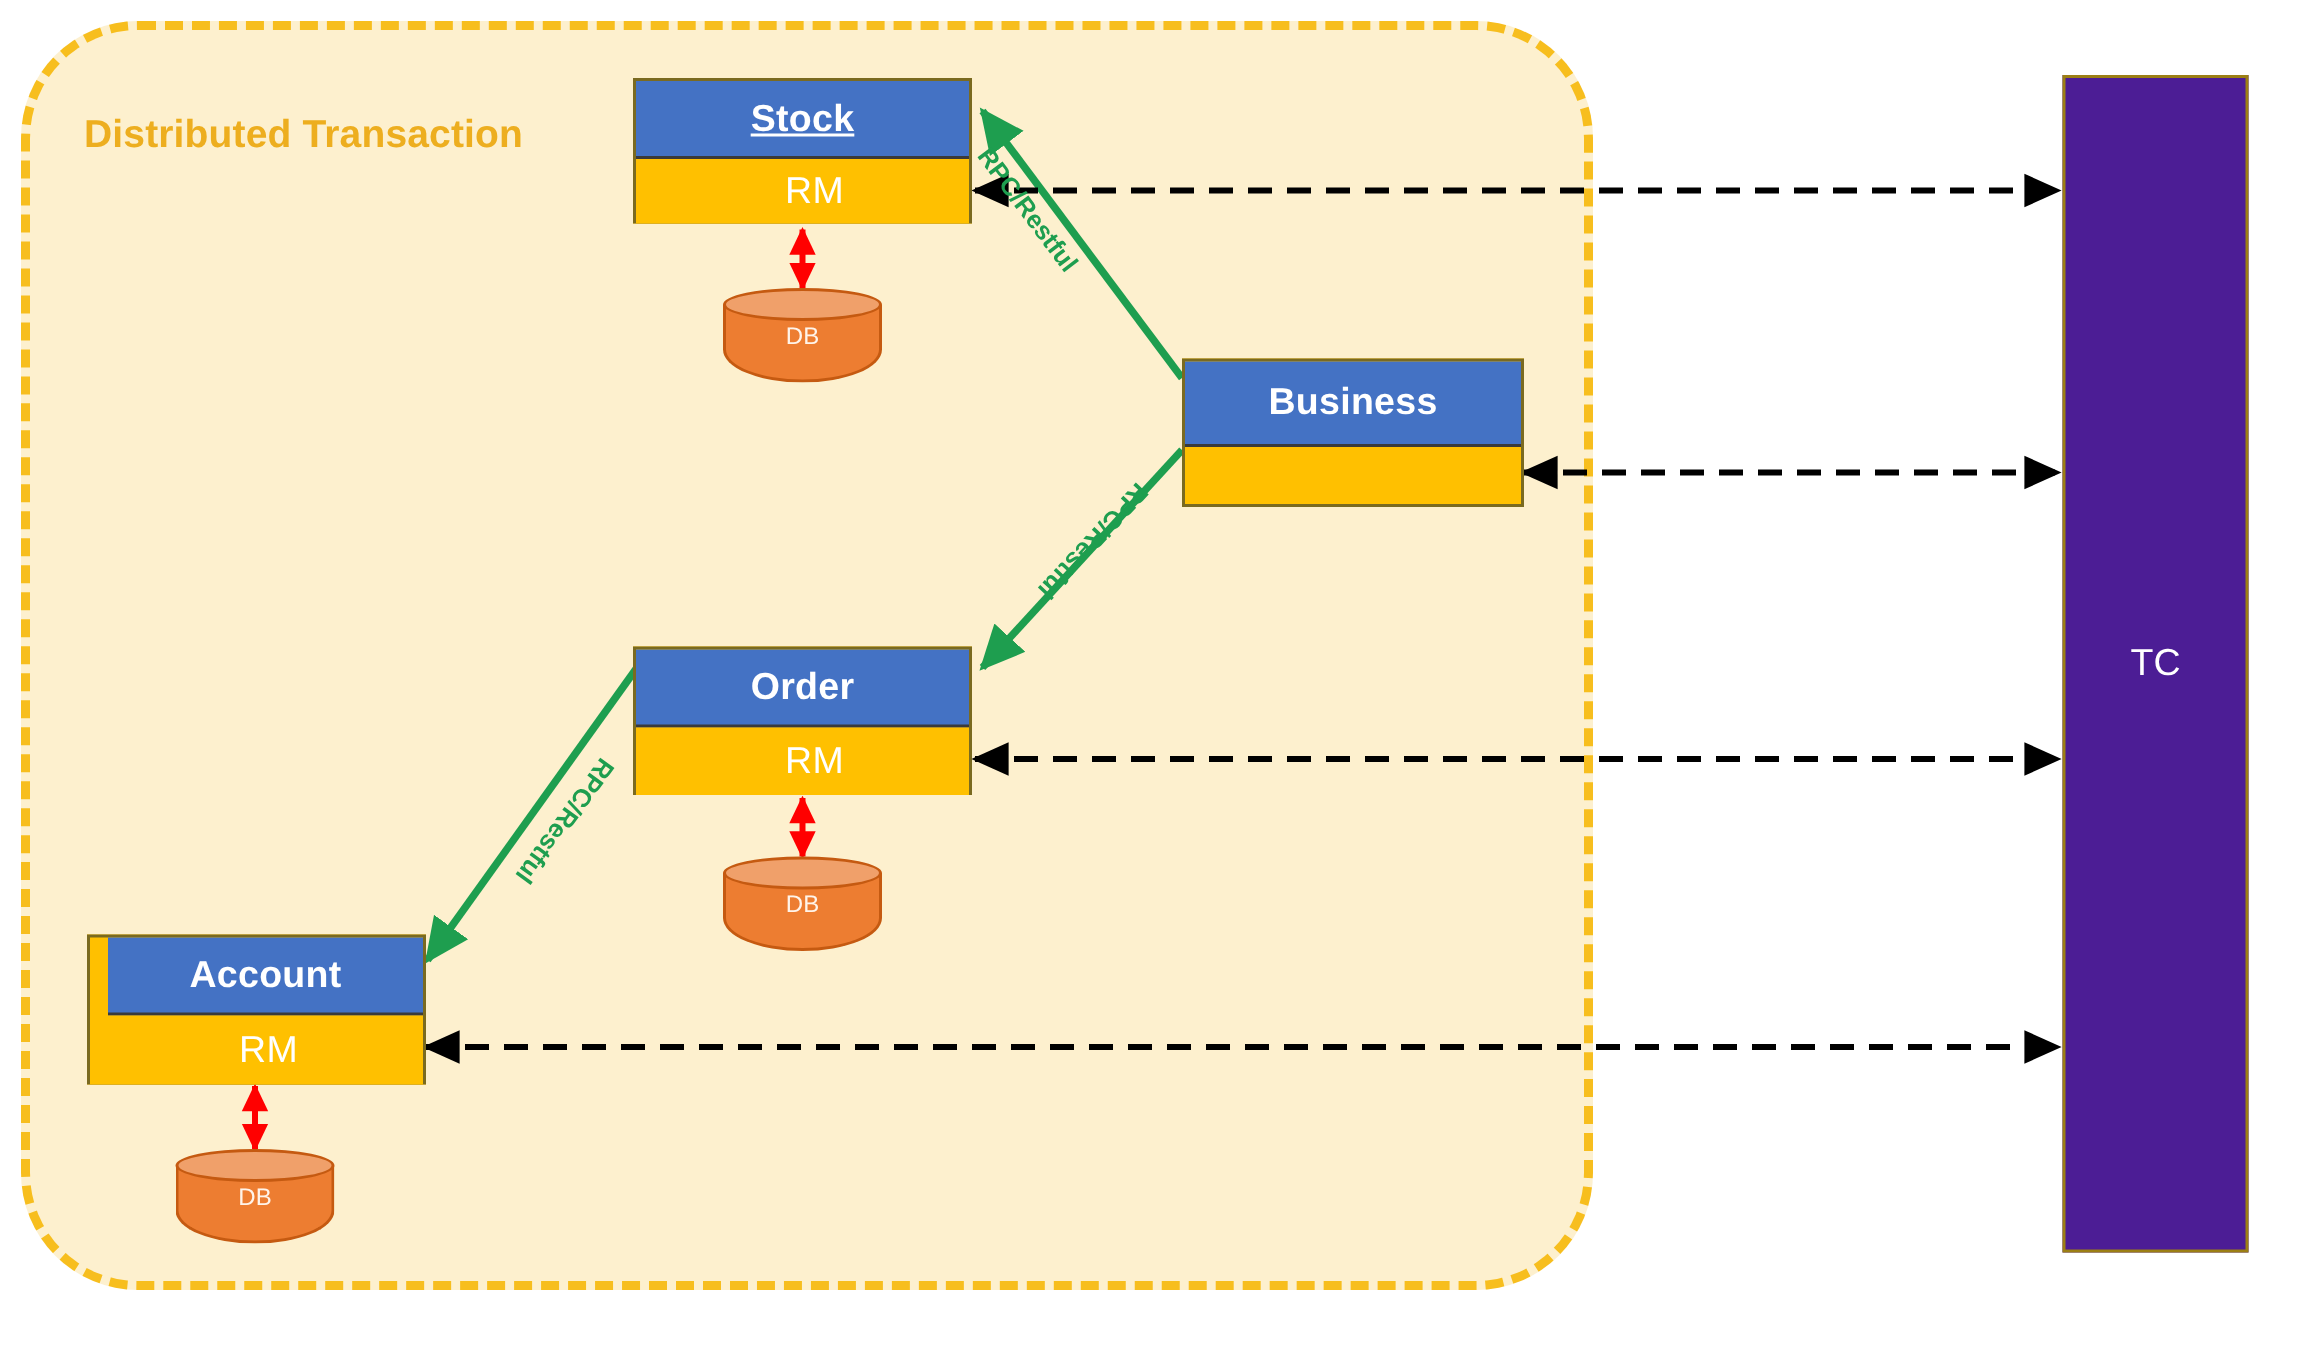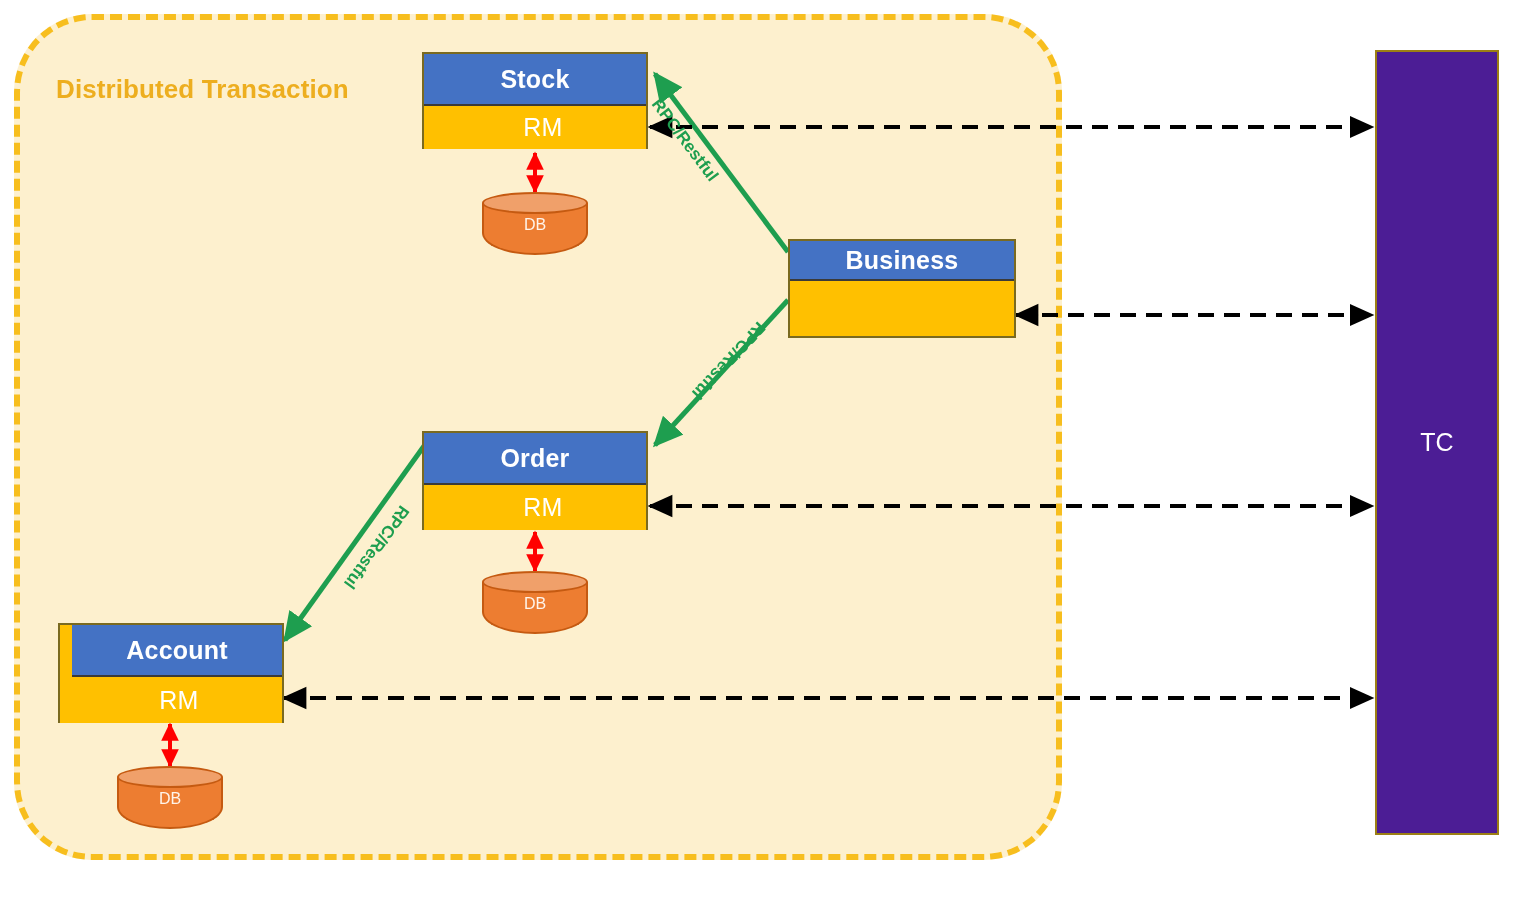--- a/index.html
+++ b/index.html
@@ -190,31 +190,31 @@
     <line x1="535" y1="153" x2="535" y2="192" stroke="#FF0000" stroke-width="4" marker-start="url(#redArrowStart)" marker-end="url(#redArrowEnd)"></line>
     <line x1="535" y1="532" x2="535" y2="571" stroke="#FF0000" stroke-width="4" marker-start="url(#redArrowStart)" marker-end="url(#redArrowEnd)"></line>
     <line x1="170" y1="724" x2="170" y2="766" stroke="#FF0000" stroke-width="4" marker-start="url(#redArrowStart)" marker-end="url(#redArrowEnd)"></line>
   </svg>
 
   <div class="rpc-label" style="left:663px; top:95px; transform: rotate(53deg);">RPC/Restful</div>
   <div class="rpc-label" style="left:769px; top:331px; transform: rotate(133deg);">RPC/Restful</div>
   <div class="rpc-label" style="left:413px; top:513px; transform: rotate(126deg);">RPC/Restful</div>
 
   <div class="node" style="left:422px; top:52px; width:226px; height:97px;">
-    <div class="node-head" style="height:52px;">Stock</div>
+    <div class="node-head" style="height:52px;text-decoration:underline;">Stock</div>
     <div class="node-body" style="height:43px;">RM</div>
   </div>
   <div class="db" style="left:482px; top:192px;">
     <div class="db-body"></div>
     <div class="db-top"></div>
     <div class="db-label">DB</div>
   </div>
 
   <div class="node" style="left:788px; top:239px; width:228px; height:99px;">
-    <div class="node-head" style="height:40px;">Business</div>
+    <div class="node-head" style="height:57px;">Business</div>
   </div>
 
   <div class="node" style="left:422px; top:431px; width:226px; height:99px;">
     <div class="node-head" style="height:52px;">Order</div>
     <div class="node-body" style="height:45px;">RM</div>
   </div>
   <div class="db" style="left:482px; top:571px;">
     <div class="db-body"></div>
     <div class="db-top"></div>
     <div class="db-label">DB</div>

